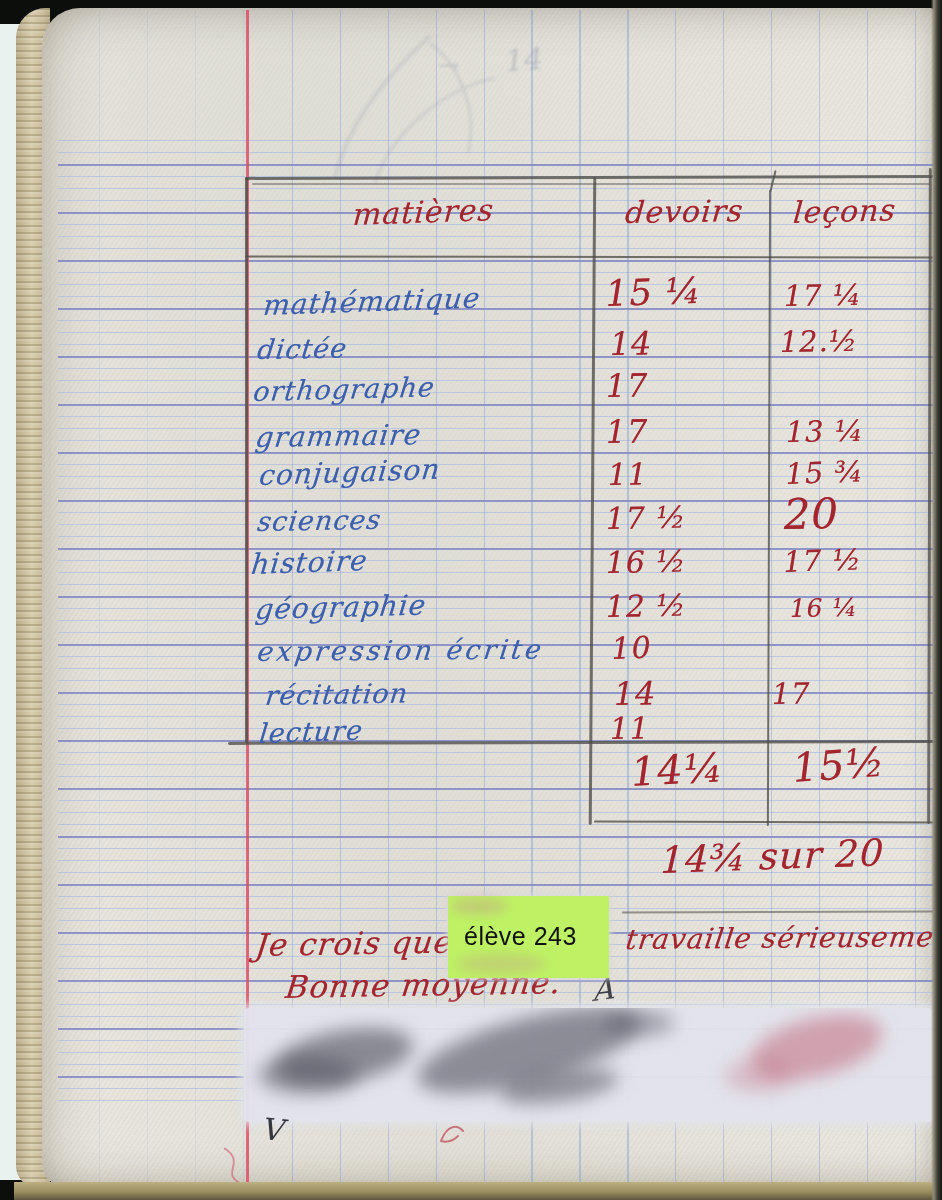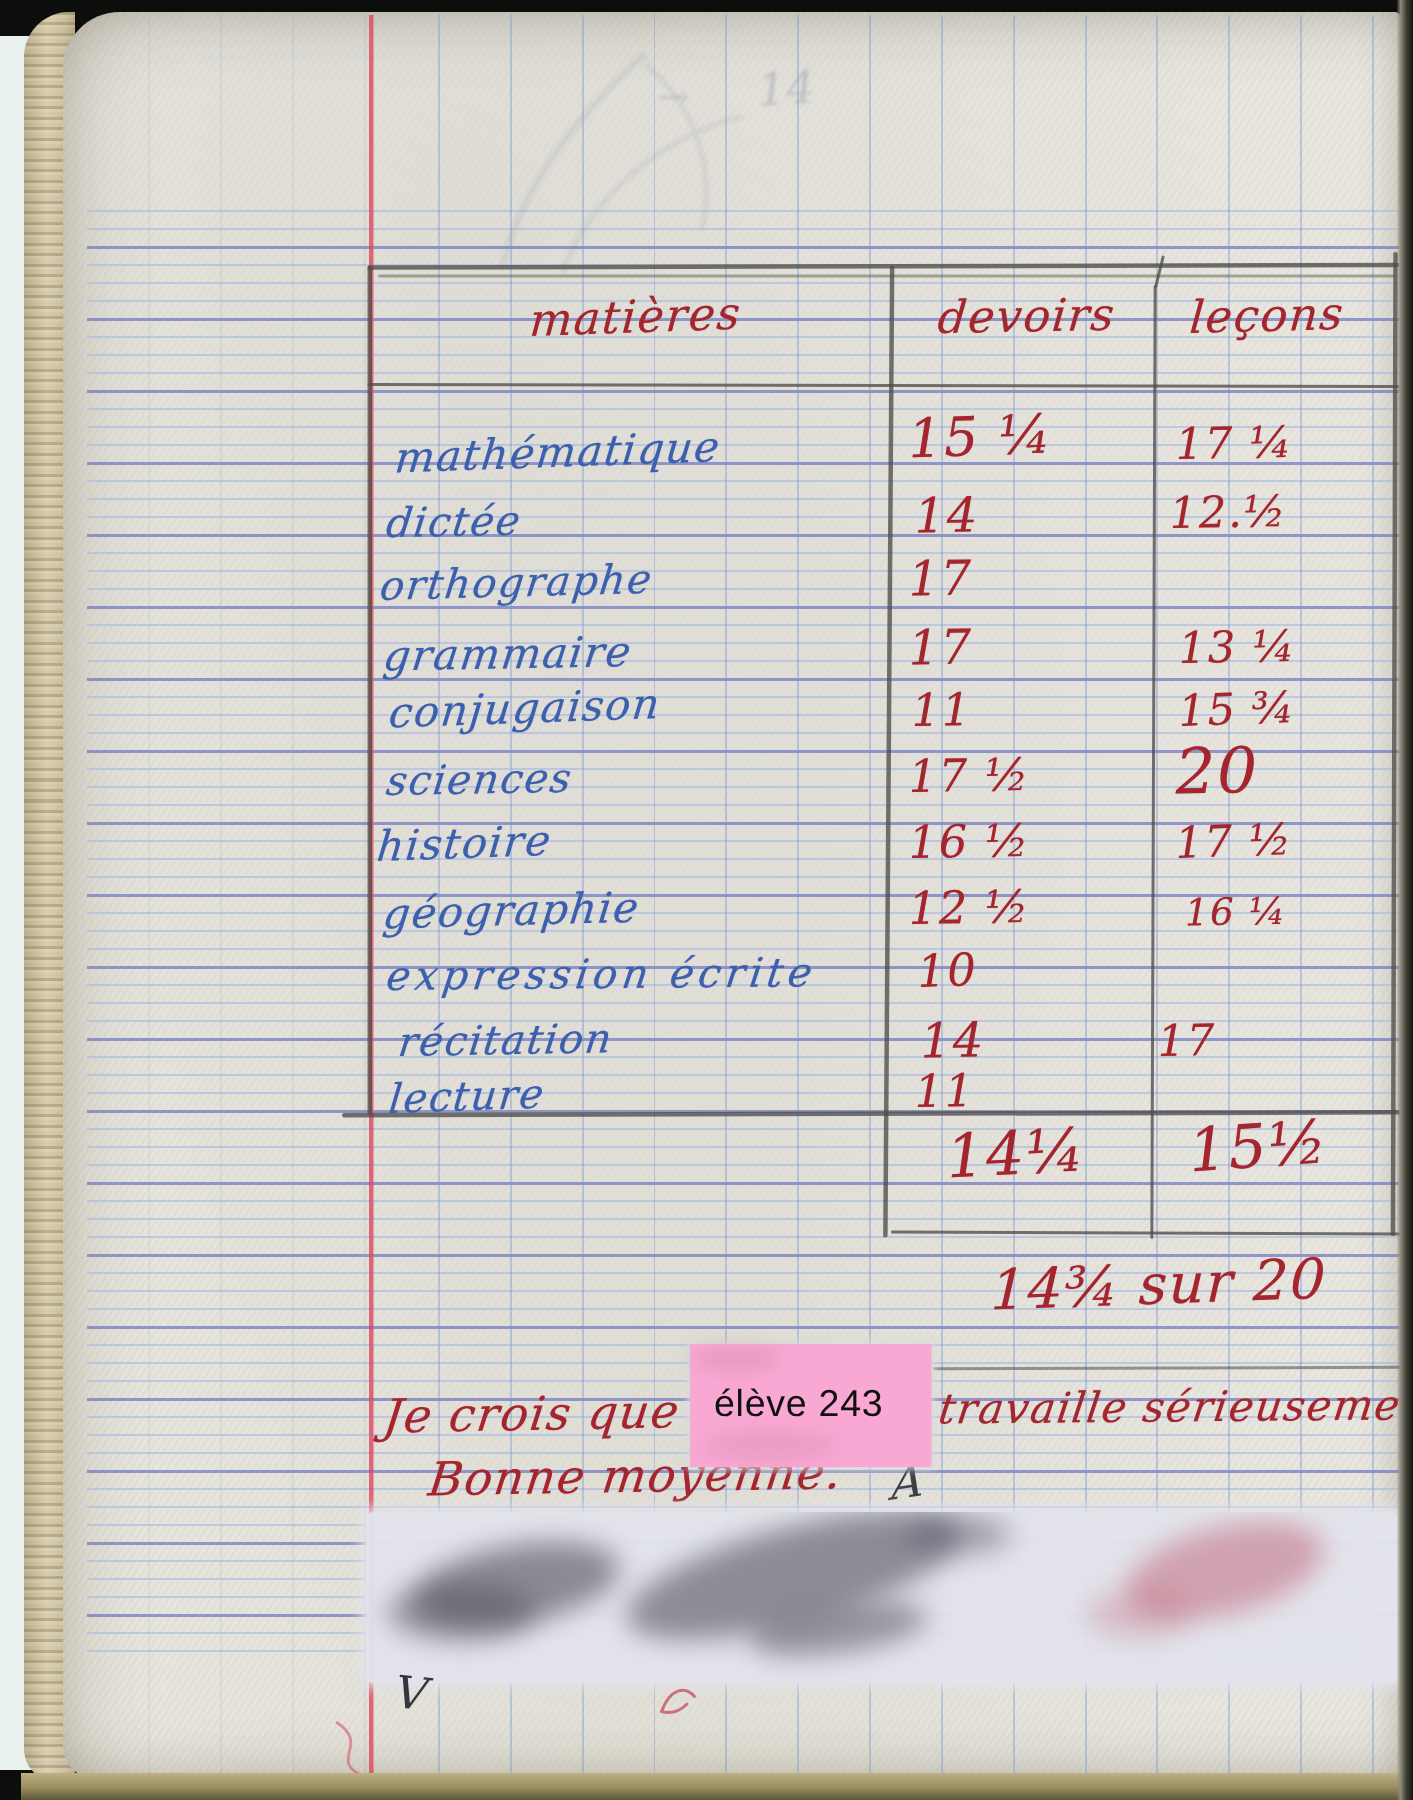--- a/index.html
+++ b/index.html
@@ -66,22 +66,22 @@
   .hw{
     position:absolute;font-family:"DejaVu Serif", serif;font-style:italic;
     white-space:nowrap;transform-origin:left bottom;letter-spacing:1px;line-height:1;
   }
   .ink-blue{color:#3c5fae;text-shadow:0 0 .6px rgba(55,90,170,.55);}
   .ink-red{color:#a5252f;text-shadow:0 0 .5px rgba(160,36,46,.5);}
   .ink-dark{color:#23232d;}
   .ghost{position:absolute;color:rgba(105,115,148,.28);filter:blur(1px);font-style:italic;white-space:nowrap;}
   
   #name-box{
-    position:absolute;left:460px;top:896px;width:161px;height:82px;
-    background:#f9a8d4;box-shadow:0 0 5px 2px rgba(217,217,222,.8);
+    position:absolute;left:448px;top:896px;width:161px;height:82px;
+    background:#bef264;box-shadow:0 0 5px 2px rgba(217,217,222,.8);
   }
   #name-box .smudge{position:absolute;border-radius:50%;filter:blur(6px);}
   #name-text{
     position:absolute;left:16px;top:26px;font-family:"Liberation Sans", sans-serif;
     font-size:25px;color:#101010;letter-spacing:.5px;
   }
   #sig-blur{
     position:absolute;left:244px;top:1008px;width:688px;height:114px;
     background:rgba(226,227,235,.97);border-radius:4px;overflow:hidden;
     box-shadow:0 0 8px 4px rgba(226,227,235,.85);

